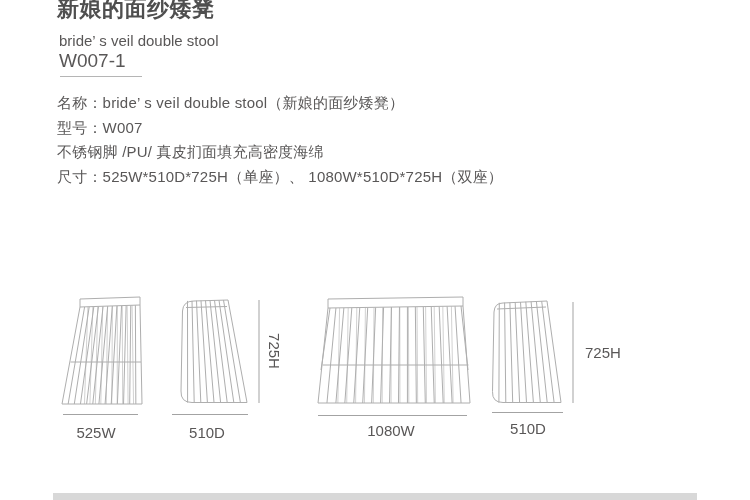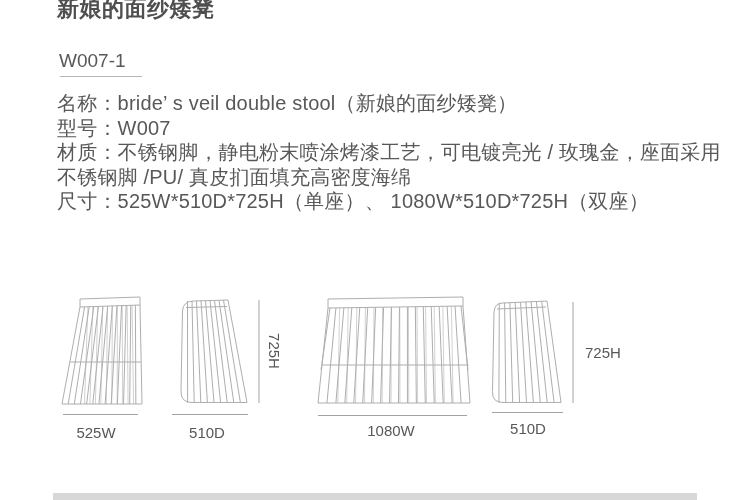--- a/index.html
+++ b/index.html
@@ -19,48 +19,48 @@
   .page-title{position:absolute;left:57px;top:-4px;font-size:22px;line-height:26px;
     font-weight:600;color:var(--text-primary);letter-spacing:0.5px;white-space:nowrap;}
   .page-subtitle{position:absolute;left:59px;top:32px;font-size:15px;line-height:18px;
     color:var(--text-secondary);white-space:nowrap;}
   .model-code{position:absolute;left:59px;top:52px;font-size:19px;line-height:18px;
     color:var(--text-secondary);white-space:nowrap;}
   .title-divider{position:absolute;left:60px;top:76px;width:82px;height:1px;
     background:var(--divider);}
 
   .specs{position:absolute;left:57px;top:91px;width:560px;color:var(--text-secondary);
-    font-size:20px;}
+    font-size:15px;}
   .spec-line{line-height:24.6px;white-space:nowrap;letter-spacing:0.2px;}
 
   .drawings{position:absolute;left:50px;top:290px;width:580px;height:160px;}
   .edge{stroke:var(--drawing-stroke);stroke-width:1;fill:none;}
   .bar{stroke:var(--drawing-stroke);stroke-width:1;fill:#ffffff;}
   .wires line{stroke:var(--drawing-stroke);stroke-width:1;}
   .wires.light line{stroke:var(--drawing-stroke-light);stroke-width:1;}
   .dim{stroke:var(--dim-line);stroke-width:1;fill:none;}
   .dimtext{fill:var(--text-secondary);font-size:15px;
     font-family:"Liberation Sans","DejaVu Sans",sans-serif;}
 
   .bottom-bar{position:absolute;left:53px;top:493px;width:644px;height:7px;
     background:var(--bottom-bar);}
 </style>
 </head>
 <body>
 
 <div class="page">
 
   <h1 class="page-title">新娘的面纱矮凳</h1>
+  <div class="page-subtitle">bride’ s veil double stool</div>
   <div class="model-code">W007-1</div>
   <div class="title-divider"></div>
 
   <section class="specs">
     <div class="spec-line">名称：bride’ s veil double stool（新娘的面纱矮凳）</div>
     <div class="spec-line">型号：W007</div>
-    <div class="spec-line">材质：不锈钢脚，静电粉末喷涂烤漆工艺，可电镀亮光 / 玫瑰金，座面采用</div>
     <div class="spec-line">不锈钢脚 /PU/ 真皮扪面填充高密度海绵</div>
     <div class="spec-line">尺寸：525W*510D*725H（单座）、 1080W*510D*725H（双座）</div>
   </section>
 
   <svg class="drawings" viewBox="0 0 580 160" xmlns="http://www.w3.org/2000/svg">
 
     <g>
       <g class="wires light">
           <line x1="37.91" y1="16.44" x2="34.45" y2="114.00"></line>
           <line x1="42.82" y1="16.27" x2="39.91" y2="114.00"></line>

